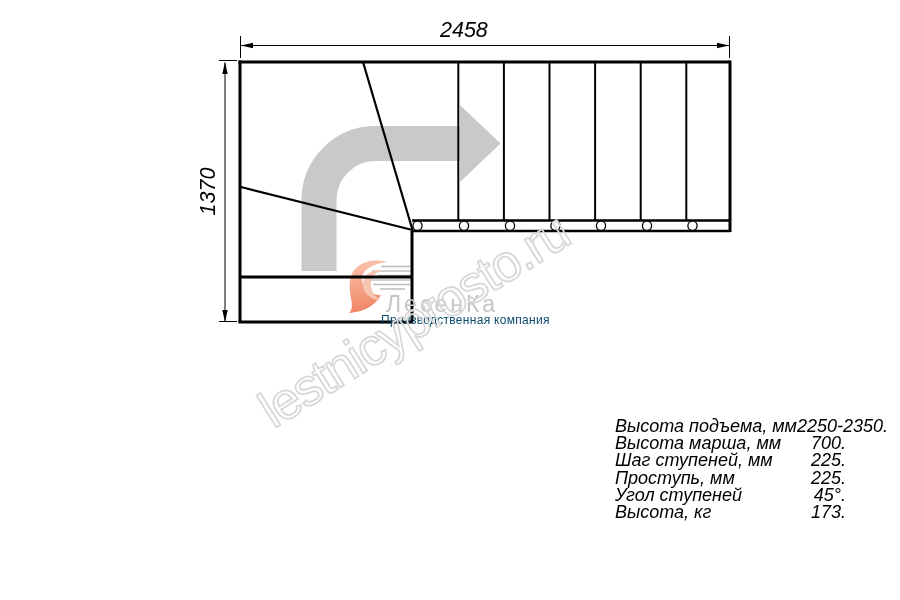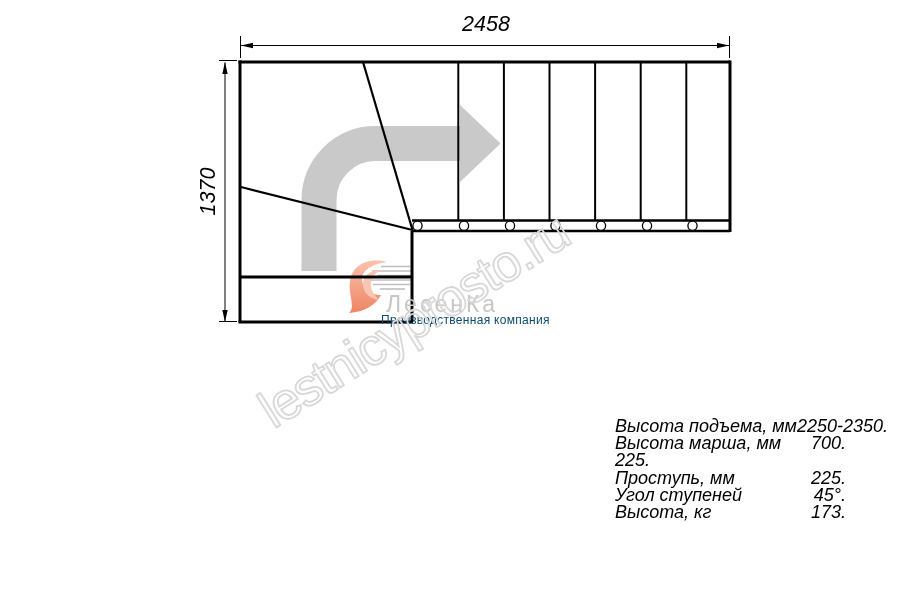--- a/index.html
+++ b/index.html
@@ -2,21 +2,21 @@
 <html><head>
 <meta charset="utf-8">
 <style>
   html,body{margin:0;padding:0;background:#fff;}
   .canvas{
     position:relative;width:900px;height:600px;background:#fff;
     font-family:"Liberation Sans",sans-serif;overflow:hidden;color:#000;
   }
   .drawing{position:absolute;left:0;top:0;}
   .dim-label{position:absolute;font-style:italic;font-size:21.5px;color:#000;white-space:nowrap;}
-  .dim-top{left:440px;top:12px;width:92px;text-align:center;}
+  .dim-top{left:440px;top:18px;width:92px;}
   .dim-left{left:162px;top:179px;width:92px;text-align:center;transform:rotate(-90deg);transform-origin:50% 50%;}
   .logo-name{
     position:absolute;left:386px;top:293px;font-size:23px;letter-spacing:3px;
     color:#c6c6c6;line-height:1;white-space:nowrap;
   }
   .logo-subtitle{
     position:absolute;left:381px;top:314px;font-size:12px;letter-spacing:.3px;
     color:#0c4a6e;line-height:1;white-space:nowrap;
   }
   .watermark{
@@ -131,20 +131,21 @@
   <div class="specs">
     <div class="spec-row">
       <span class="spec-label">Высота подъема, мм</span>
       <span class="spec-value">2250-2350.</span>
     </div>
     <div class="spec-row">
       <span class="spec-label">Высота марша, мм</span>
       <span class="spec-value">700.</span>
     </div>
     <div class="spec-row">
+      <span class="spec-label">Шаг ступеней, мм</span>
       <span class="spec-value">225.</span>
     </div>
     <div class="spec-row">
       <span class="spec-label">Проступь, мм</span>
       <span class="spec-value">225.</span>
     </div>
     <div class="spec-row">
       <span class="spec-label">Угол ступеней</span>
       <span class="spec-value">45°.</span>
     </div>

